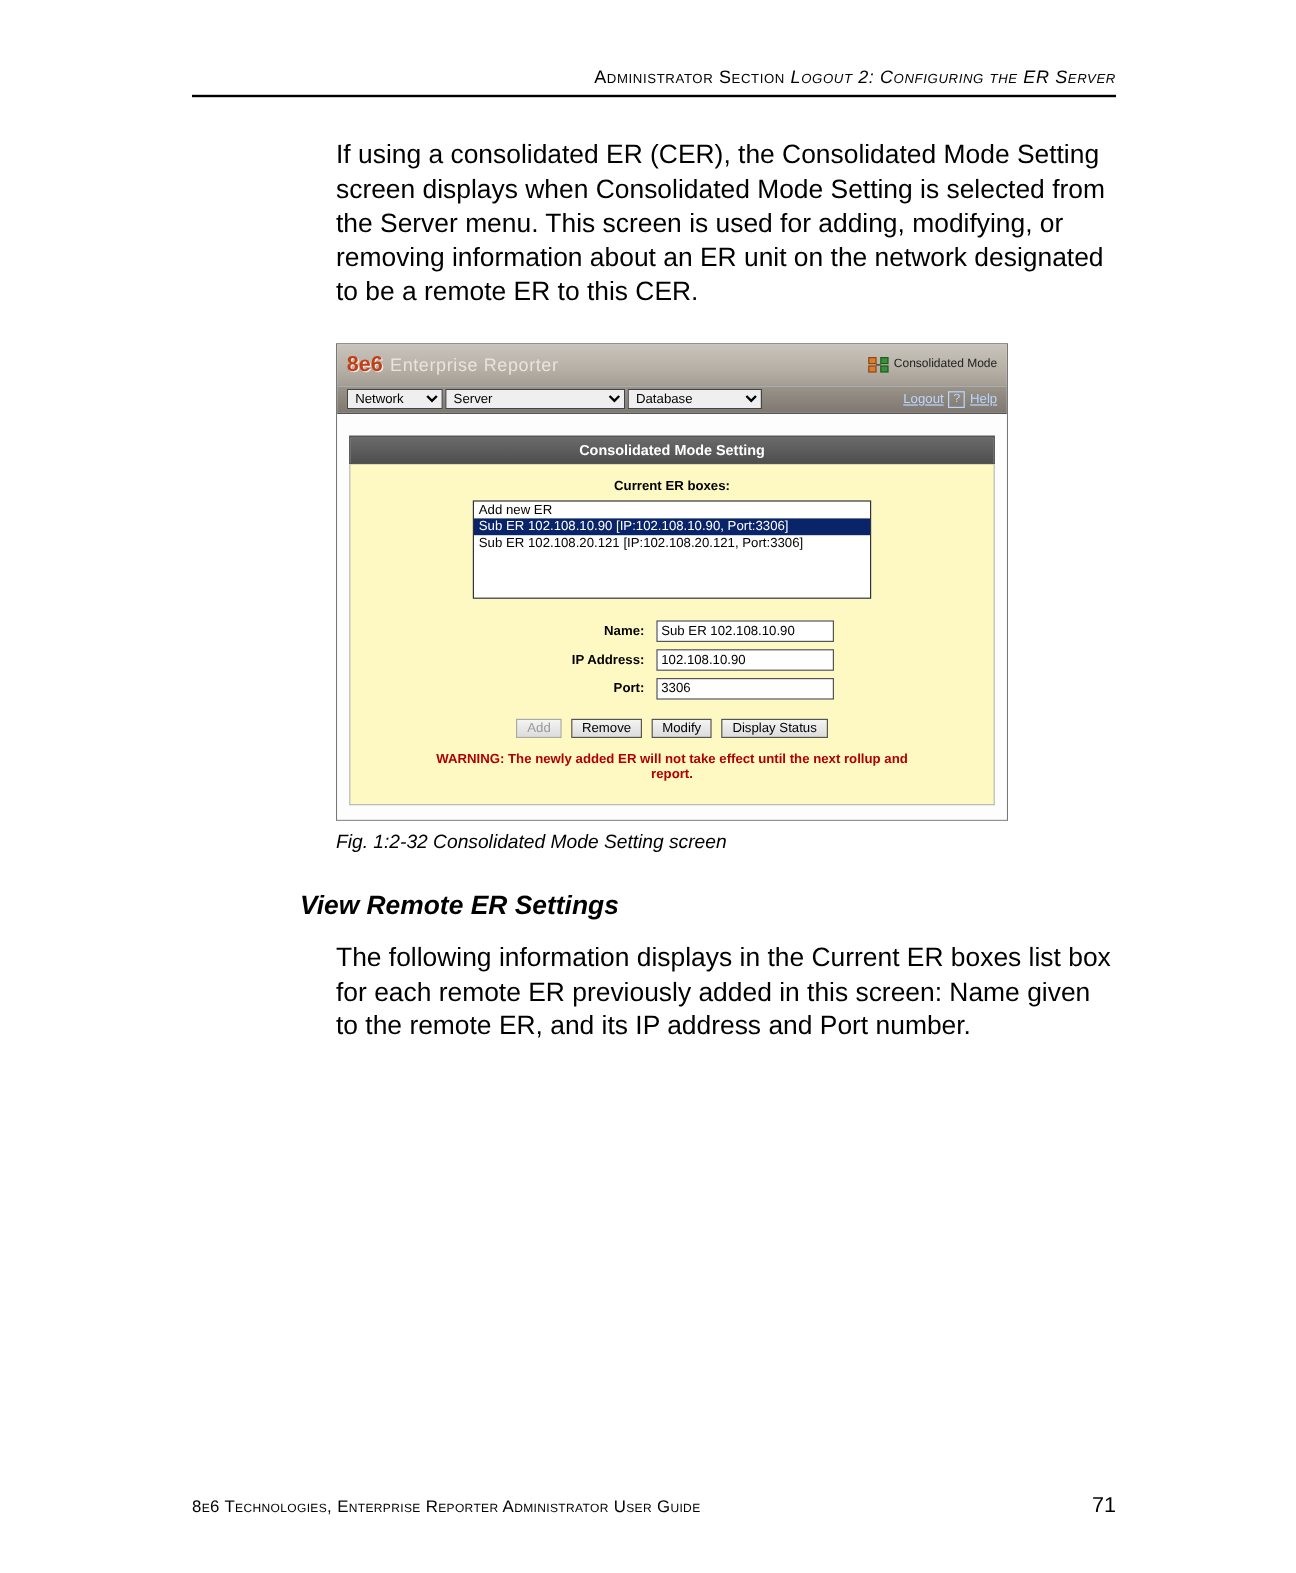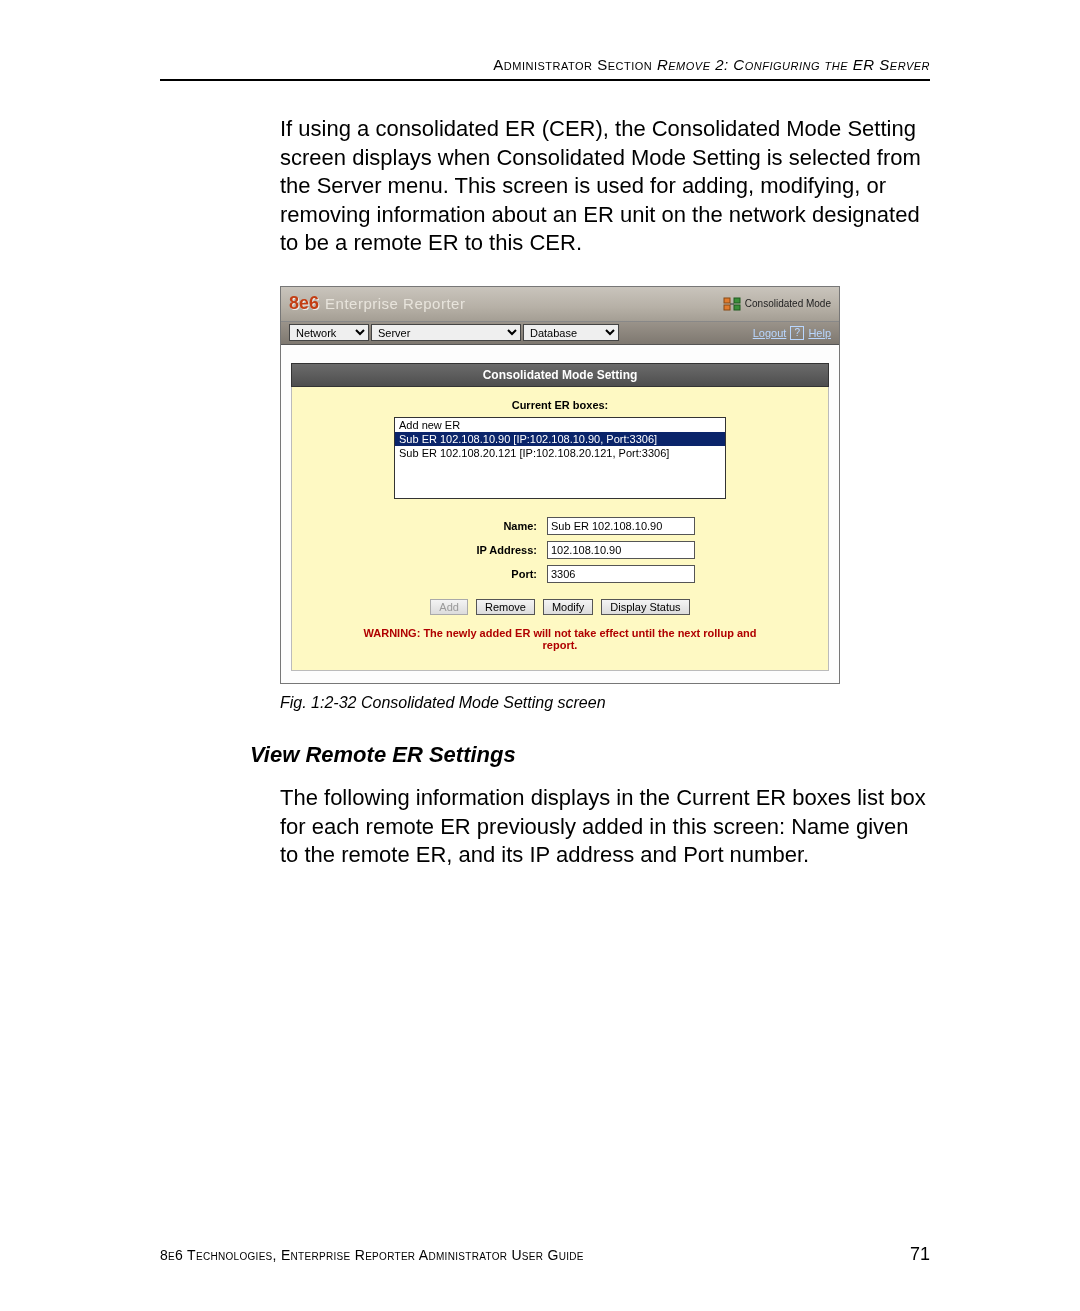--- a/index.html
+++ b/index.html
@@ -101,21 +101,21 @@
   }
   .menu-select {
     font-size: 11px;
     height: 17px;
     border: 1px solid #444;
     background: #efefef;
     padding: 0 2px;
   }
   .menu-select.network { width: 80px; }
   .menu-select.server  { width: 150px; }
-  .menu-select.database{ width: 96px; }
+  .menu-select.database{ width: 112px; }
   .menu-links {
     margin-left: auto;
     display: flex;
     align-items: center;
     gap: 4px;
   }
   .menu-link {
     color: #b9d7ff;
     text-decoration: underline;
     font-size: 11px;
@@ -251,21 +251,21 @@
     letter-spacing: 0.3px;
   }
   .footer .pageno { font-size: 18px; }
 </style>
 </head>
 <body>
 
 <div class="page">
 
   <div class="running-head">
-    <span class="sec">Administrator Section </span><span class="chap">Remove 2: Configuring the ER Server</span>
+    <span class="sec">Administrator Section </span><span class="chap">Logout 2: Configuring the ER Server</span>
   </div>
   <hr class="head-rule">
 
 
   <p class="body-text">If using a consolidated ER (CER), the Consolidated Mode Setting screen displays when Consolidated Mode Setting is selected from the Server menu. This screen is used for adding, modifying, or removing information about an ER unit on the network designated to be a remote ER to this CER.</p>
 
   <div class="figure-wrap">
     <div class="figure">
 
       <div class="titlebar">

